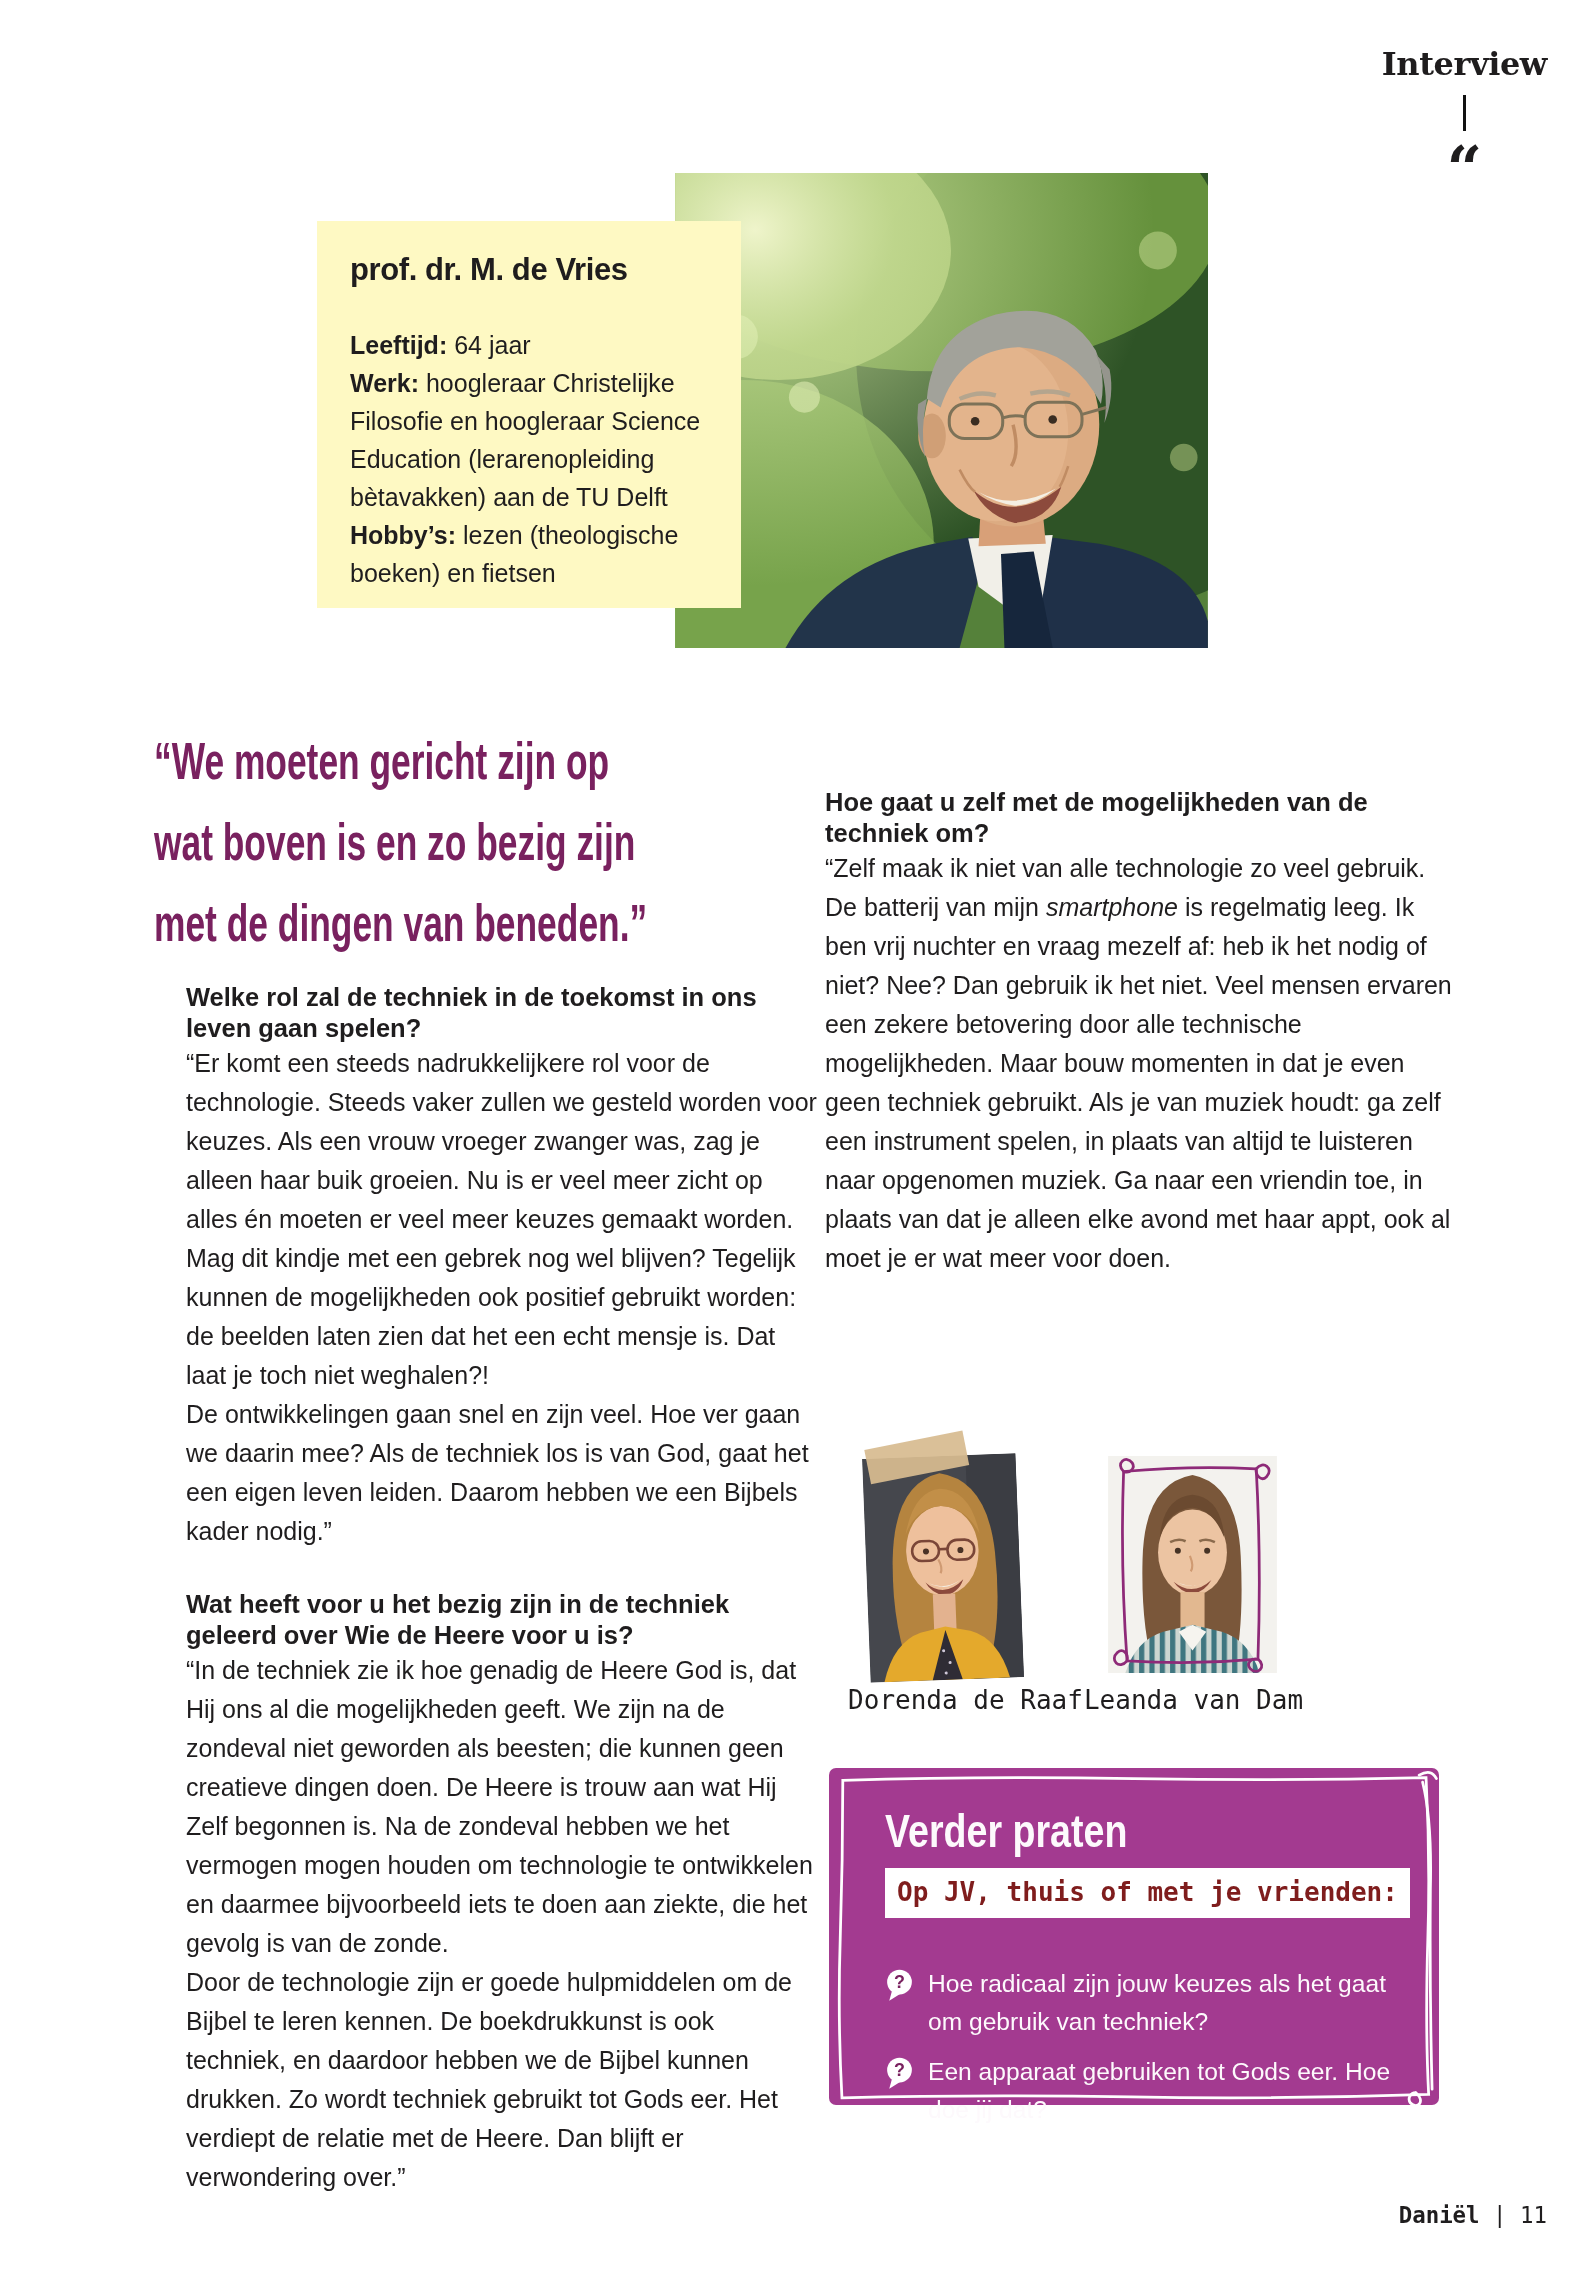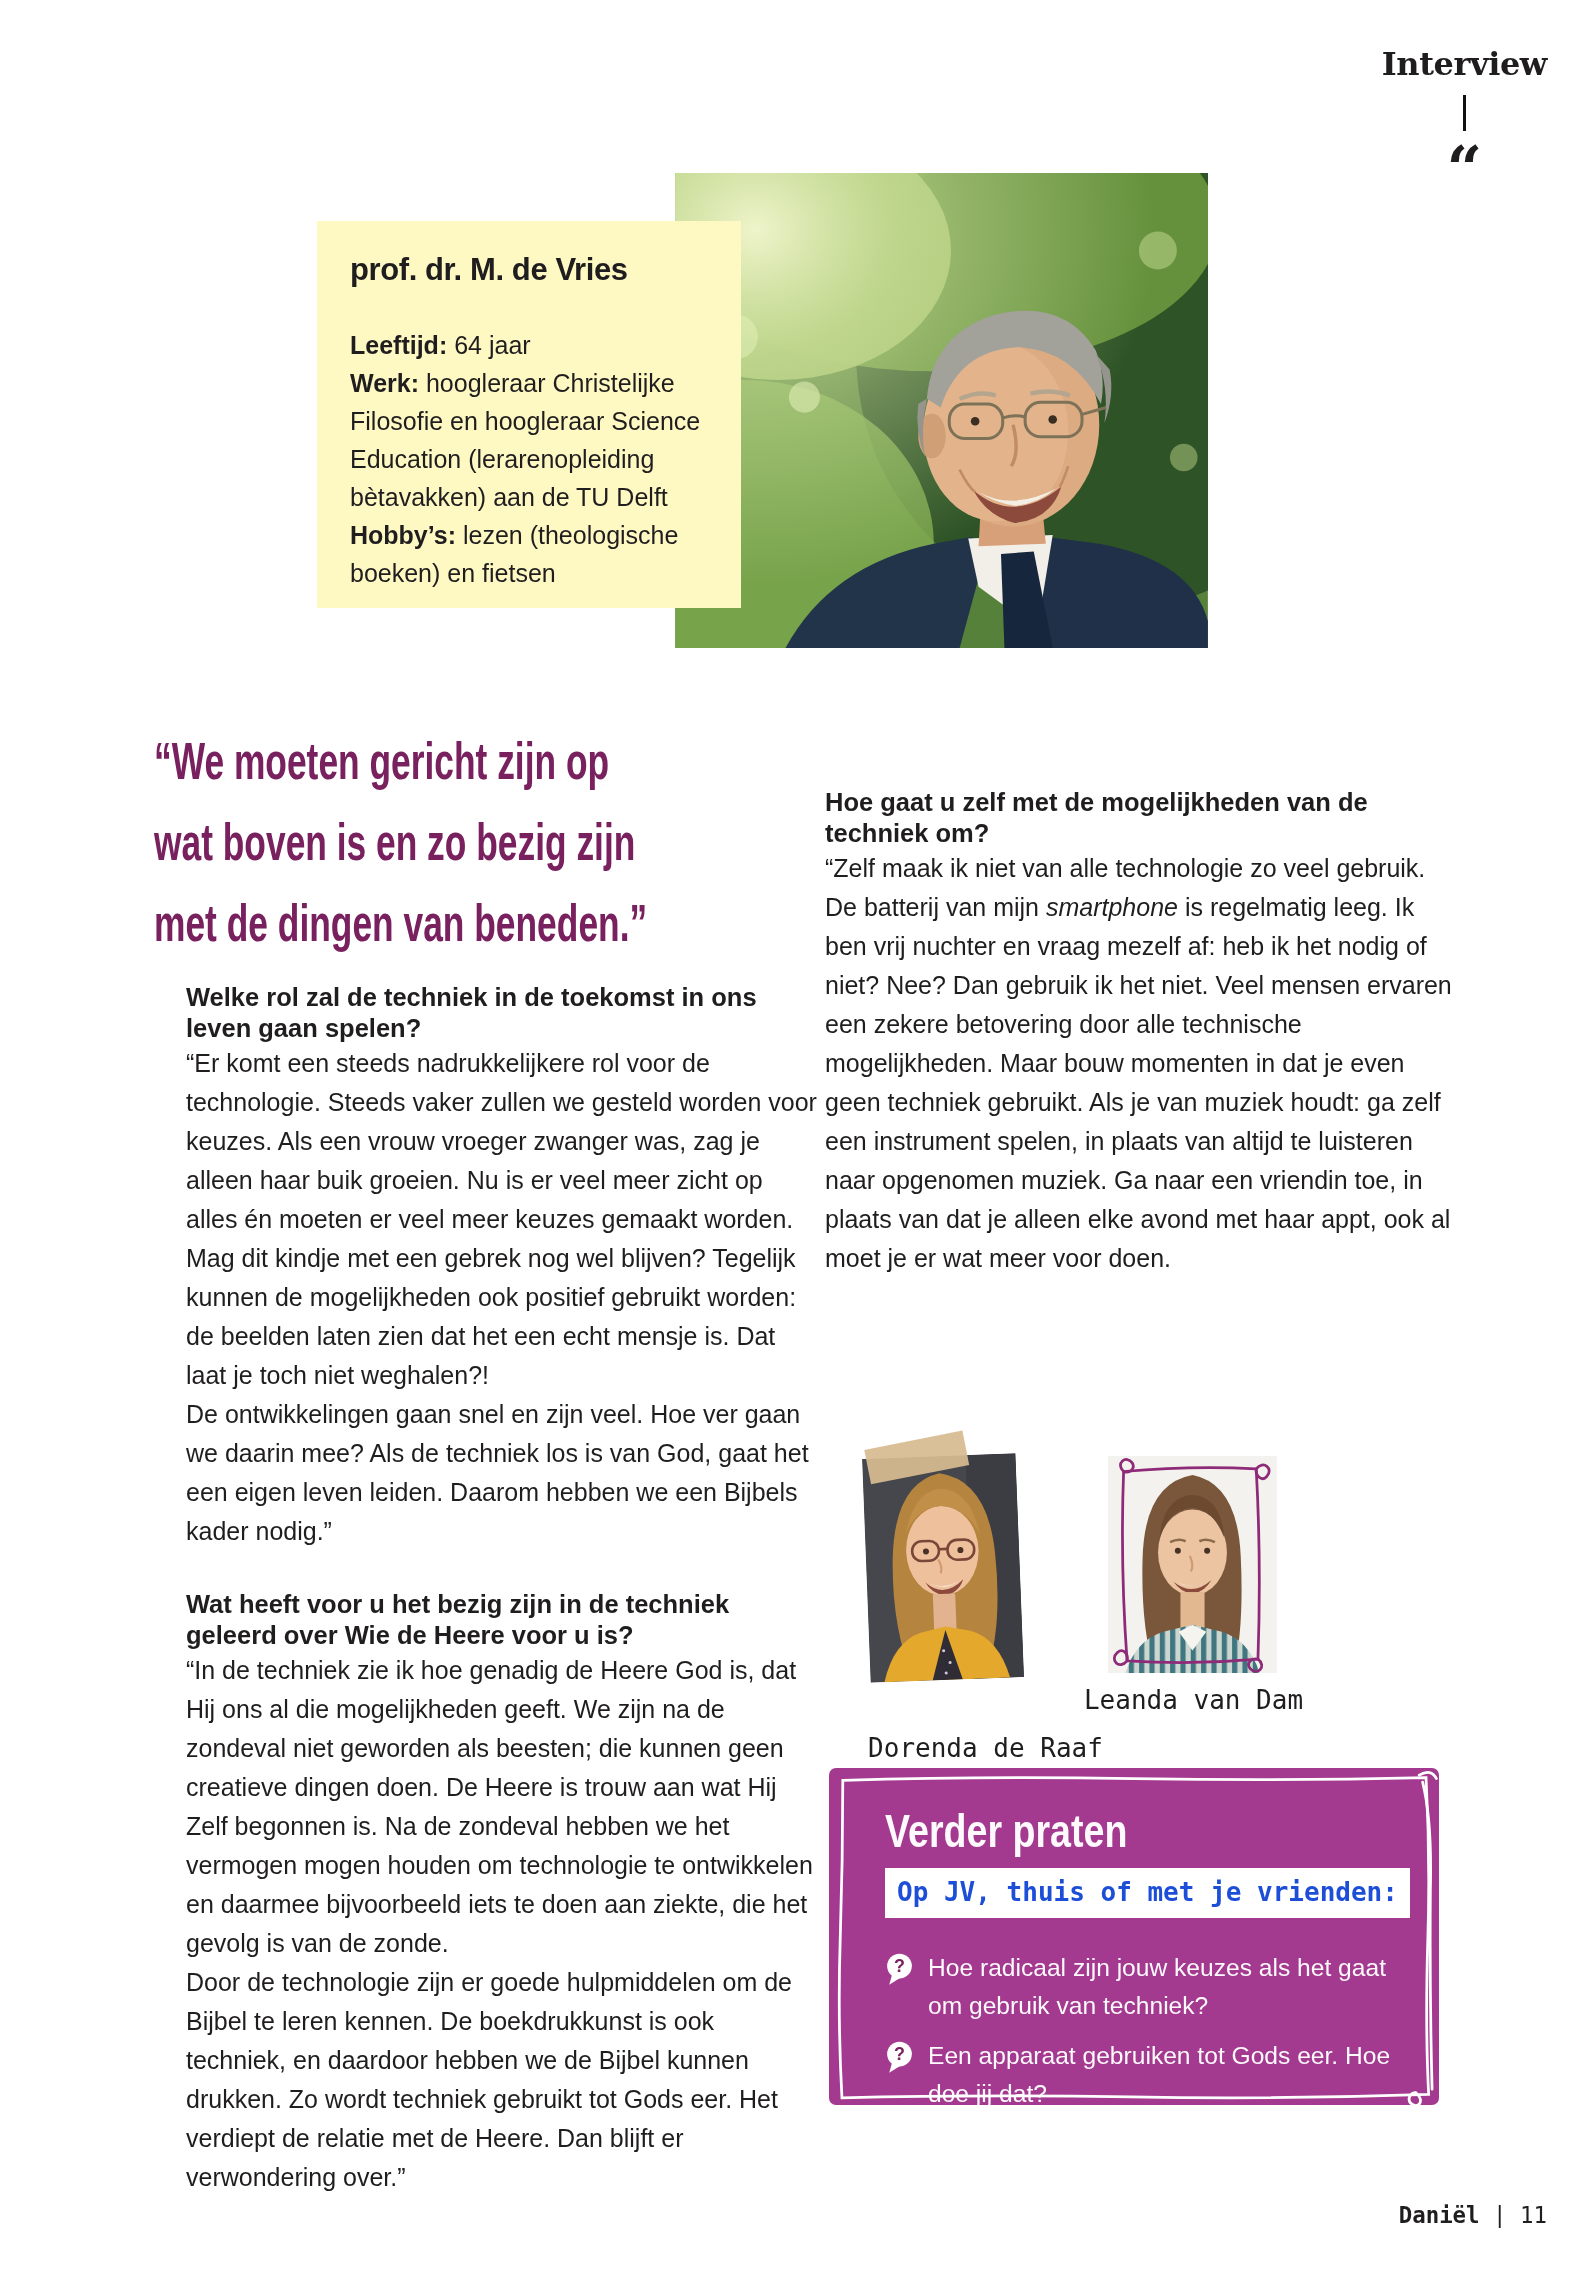--- a/index.html
+++ b/index.html
@@ -38,32 +38,32 @@
   .col i{font-style:italic;}
 
   
   .polaroid{position:absolute;overflow:visible;}
   .pol-1{left:866px;top:1456px;width:154px;height:224px;transform:rotate(-2.2deg);}
   .pol-2{left:1108px;top:1456px;width:169px;height:217px;}
   .tape{position:absolute;left:5.2px;top:-17.3px;width:100px;height:35px;background:rgba(215,187,144,0.93);
         transform:rotate(-9deg);}
   .ed-name{position:absolute;font-family:"DejaVu Sans Mono","Liberation Mono",monospace;
            font-size:26px;text-align:center;width:259px;}
-  .name-1{left:856px;top:1685px;margin-top:48px;}
+  .name-1{left:836px;top:1685px;}
   .name-2{left:1064px;top:1685px;}
 
   
   .talkbox{position:absolute;left:829px;top:1768px;width:610px;height:337px;background:#a33a90;
            border-radius:7px;box-sizing:border-box;padding:38px 43px 0 56px;color:#fdf9fc;}
   .talk-doodle{position:absolute;left:0;top:0;pointer-events:none;}
   .talk-title{font-weight:bold;font-size:47px;line-height:50px;transform:scaleX(0.8);transform-origin:left top;
               white-space:nowrap;margin:0 0 12px 0;}
-  .talk-strip{display:inline-block;background:#ffffff;color:#1d4ed8;
+  .talk-strip{display:inline-block;background:#ffffff;color:#7f1d1d;
               font-family:"DejaVu Sans Mono","Liberation Mono",monospace;font-weight:bold;
-              font-size:26px;line-height:29px;padding:10.4px 12px;margin:0 0 31px 0;white-space:nowrap;}
+              font-size:26px;line-height:29px;padding:10.4px 12px;margin:0 0 47px 0;white-space:nowrap;}
   .talk-item{display:flex;gap:14px;margin:0 0 12px 0;font-size:24.6px;line-height:38px;}
   .bubble{flex:0 0 29px;margin-top:4.3px;}
 
   
   .footer{position:absolute;top:2202px;right:45px;font-family:"DejaVu Sans Mono","Liberation Mono",monospace;
           font-size:22.4px;}
   .footer b{font-weight:bold;}
 </style>
 </head>
 <body>

